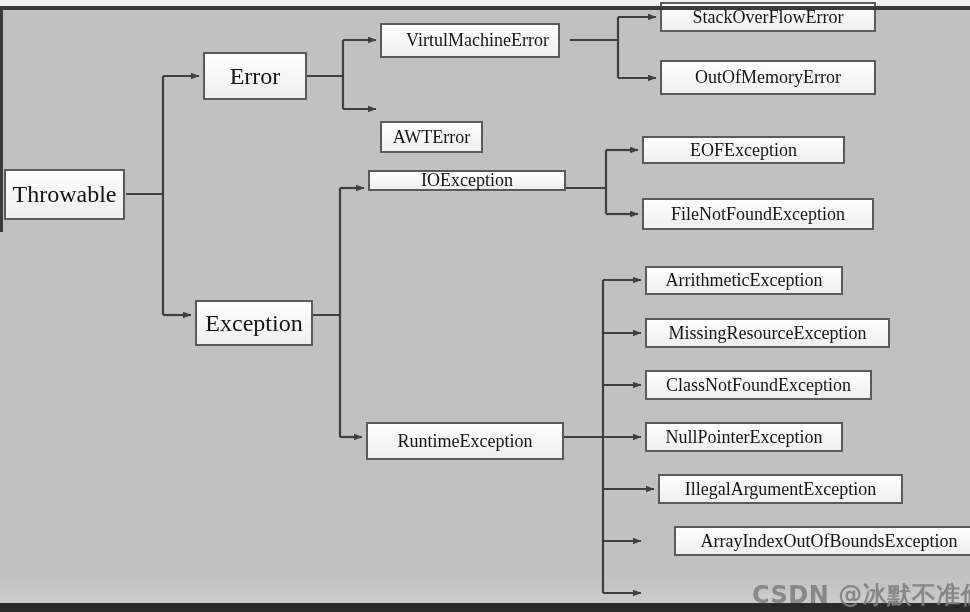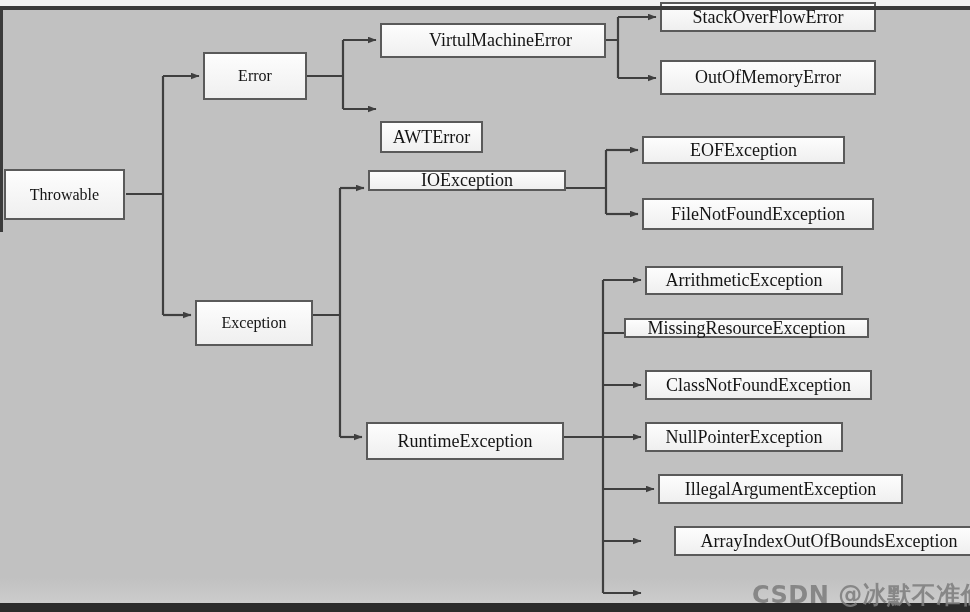--- a/index.html
+++ b/index.html
@@ -9,21 +9,21 @@
     font-family:"Liberation Serif", serif;
   }
   .node{
     position:absolute;box-sizing:border-box;
     display:flex;align-items:center;justify-content:center;
     background:linear-gradient(#fdfdfd,#efefef);
     border:2px solid #5a5a5a;
     color:#141414;font-size:18px;white-space:nowrap;
     z-index:2;
   }
-  .node.major{font-size:16px;}
+  .node.major{font-size:24px;}
   .wires{position:absolute;left:0;top:0;z-index:1;}
   .top-strip{position:absolute;left:0;top:0;width:970px;height:6px;background:#f2f2f2;z-index:1;}
   .top-line{position:absolute;left:0;top:6px;width:970px;height:4px;background:#3b3b3b;z-index:6;}
   .left-edge{position:absolute;left:0;top:6px;width:3px;height:226px;background:#3b3b3b;z-index:6;}
   .bottom-fade{position:absolute;left:0;top:578px;width:970px;height:25px;background:linear-gradient(#c1c1c1,#cccccc);z-index:0;}
   .bottom-bar{position:absolute;left:0;top:603px;width:970px;height:9px;background:#2b2b2b;z-index:6;}
   .watermark{
     position:absolute;left:752px;top:579px;z-index:7;
     color:#7f7f7f;font-size:24px;font-weight:700;letter-spacing:.5px;
     font-family:"DejaVu Sans", sans-serif;opacity:.88;white-space:nowrap;
@@ -72,41 +72,41 @@
       <path d="M603,489 H654" marker-end="url(#arrow)"></path>
       <path d="M603,541 H641" marker-end="url(#arrow)"></path>
       <path d="M603,593 H641" marker-end="url(#arrow)"></path>
     </g>
   </svg>
 
   <div class="node major" style="left:4px;top:169px;width:121px;height:51px;">Throwable</div>
 
   <div class="node major" style="left:203px;top:52px;width:104px;height:48px;">Error</div>
 
-  <div class="node" style="left:380px;top:23px;width:226px;height:35px;padding-left:15px;">VirtulMachineError</div>
+  <div class="node" style="left:380px;top:23px;width:180px;height:35px;padding-left:15px;">VirtulMachineError</div>
 
   <div class="node" style="left:380px;top:93px;width:103px;height:32px;margin-top:28px;">AWTError</div>
 
   <div class="node" style="left:660px;top:2px;width:216px;height:30px;">StackOverFlowError</div>
 
   <div class="node" style="left:660px;top:60px;width:216px;height:35px;">OutOfMemoryError</div>
 
   <div class="node major" style="left:195px;top:300px;width:118px;height:46px;">Exception</div>
 
   <div class="node" style="left:368px;top:170px;width:198px;height:21px;">IOException</div>
 
   <div class="node" style="left:642px;top:136px;width:203px;height:28px;">EOFException</div>
 
   <div class="node" style="left:642px;top:198px;width:232px;height:32px;">FileNotFoundException</div>
 
   <div class="node" style="left:366px;top:422px;width:198px;height:38px;">RuntimeException</div>
 
   <div class="node" style="left:645px;top:266px;width:198px;height:29px;">ArrithmeticException</div>
 
-  <div class="node" style="left:624px;top:318px;width:245px;height:20px;text-align:right;">MissingResourceException</div>
+  <div class="node" style="left:645px;top:318px;width:245px;height:30px;text-align:right;">MissingResourceException</div>
 
   <div class="node" style="left:645px;top:370px;width:227px;height:30px;">ClassNotFoundException</div>
 
   <div class="node" style="left:645px;top:422px;width:198px;height:30px;">NullPointerException</div>
 
   <div class="node" style="left:658px;top:474px;width:245px;height:30px;">IllegalArgumentException</div>
 
   <div class="node" style="left:674px;top:526px;width:310px;height:30px;">ArrayIndexOutOfBoundsException</div>
 
 

